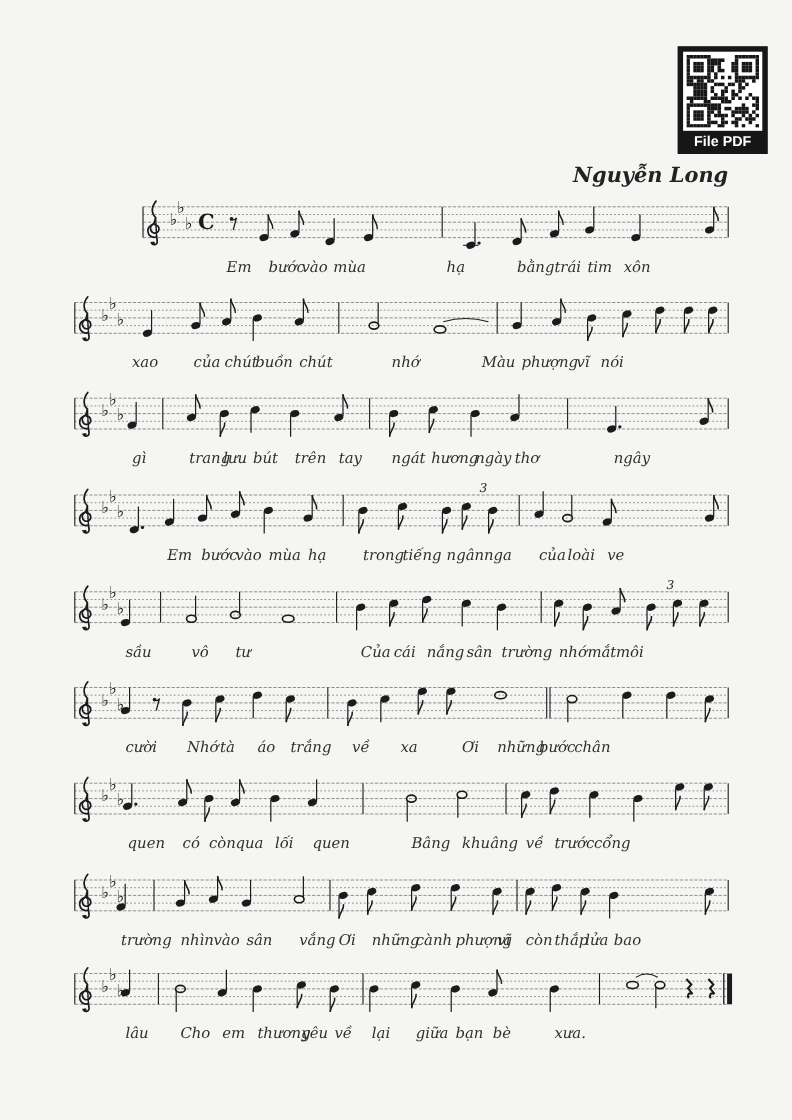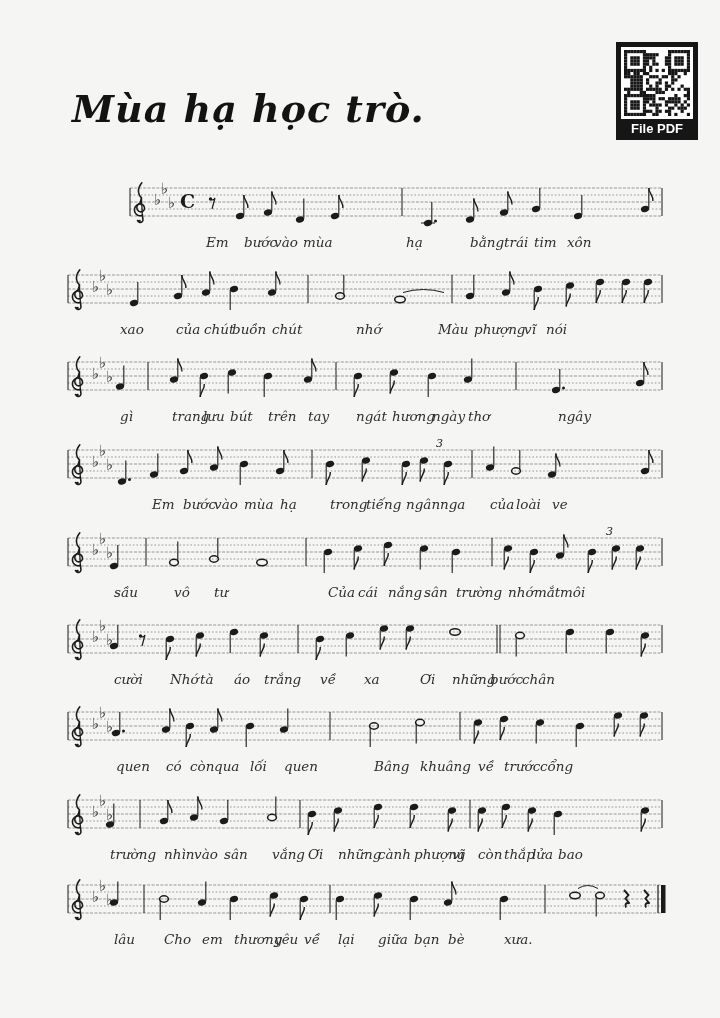--- a/index.html
+++ b/index.html
@@ -661,21 +661,21 @@
           <text x="304" y="944" font-size="13.5" font-style="italic" font-family="DejaVu Serif, serif" fill="#2e2e2e">về</text>
           <text x="338" y="944" font-size="13.5" font-style="italic" font-family="DejaVu Serif, serif" fill="#2e2e2e">lại</text>
           <text x="378" y="944" font-size="13.5" font-style="italic" font-family="DejaVu Serif, serif" fill="#2e2e2e">giữa</text>
           <text x="414" y="944" font-size="13.5" font-style="italic" font-family="DejaVu Serif, serif" fill="#2e2e2e">bạn</text>
           <text x="448" y="944" font-size="13.5" font-style="italic" font-family="DejaVu Serif, serif" fill="#2e2e2e">bè</text>
           <text x="504" y="944" font-size="13.5" font-style="italic" font-family="DejaVu Serif, serif" fill="#2e2e2e">xưa.</text>
         </g>
       </g>
     </svg>
 
-  <h1 class="title">Mùa hạ học trò.</h1>
+  <div class="composer">Nguyễn Long</div>
 
   <div class="qr-block">
     <div class="qr-white">
       <svg id="qr-svg" width="66" height="66">
           <rect x="0" y="0" width="66" height="66" fill="#ffffff"></rect>
           <rect x="0.00" y="0.00" width="3.19" height="3.19" fill="#161616"></rect>
           <rect x="3.14" y="0.00" width="3.19" height="3.19" fill="#161616"></rect>
           <rect x="6.29" y="0.00" width="3.19" height="3.19" fill="#161616"></rect>
           <rect x="9.43" y="0.00" width="3.19" height="3.19" fill="#161616"></rect>
           <rect x="12.57" y="0.00" width="3.19" height="3.19" fill="#161616"></rect>

